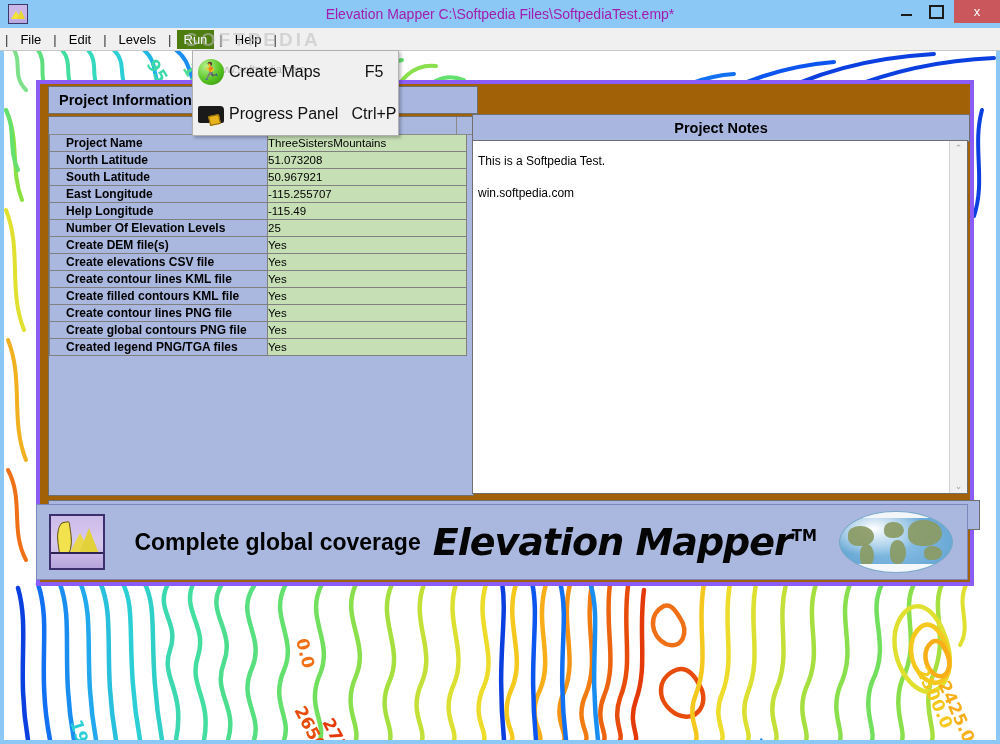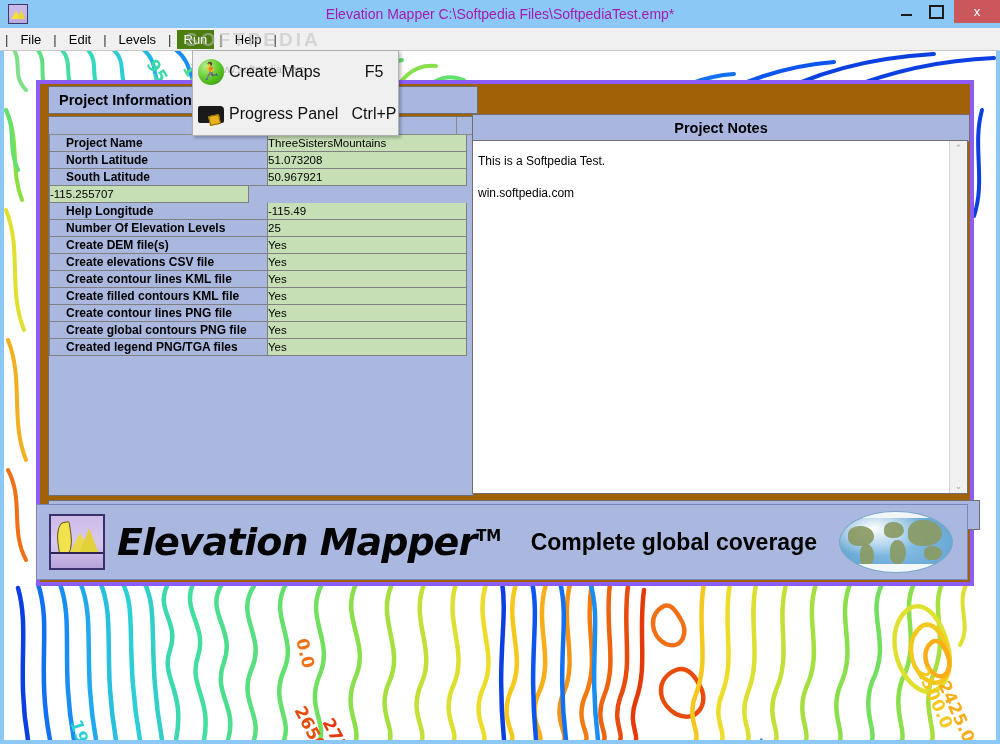--- a/index.html
+++ b/index.html
@@ -495,20 +495,21 @@
       </div>
       <div class="pi-row">
         <div class="pi-key">North Latitude</div>
         <div class="pi-val">51.073208</div>
       </div>
       <div class="pi-row">
         <div class="pi-key">South Latitude</div>
         <div class="pi-val">50.967921</div>
       </div>
       <div class="pi-row">
+        <div class="pi-key">East Longitude</div>
         <div class="pi-val">-115.255707</div>
       </div>
       <div class="pi-row">
         <div class="pi-key">Help Longitude</div>
         <div class="pi-val">-115.49</div>
       </div>
       <div class="pi-row">
         <div class="pi-key">Number Of Elevation Levels</div>
         <div class="pi-val">25</div>
       </div>
@@ -566,22 +567,22 @@
     </div>
   </div>
 
   <div id="banner">
     <div id="logo-icon">
       <span class="bolt"></span>
       <span class="mtn1"></span>
       <span class="mtn2"></span>
       <span class="base"></span>
     </div>
+    <div id="banner-tag">Complete global coverage</div>
     <div id="logo-word"><span>Elevation Mapper</span><span id="logo-tm">TM</span></div>
-    <div id="banner-tag">Complete global coverage</div>
     <div id="globe">
       <span class="ice-n"></span>
       <span class="land" style="left:8px;  top:14px; width:26px; height:20px;"></span>
       <span class="land" style="left:20px; top:32px; width:14px; height:22px;"></span>
       <span class="land" style="left:44px; top:10px; width:20px; height:16px;"></span>
       <span class="land" style="left:50px; top:28px; width:16px; height:24px;"></span>
       <span class="land" style="left:68px; top:8px;  width:34px; height:26px;"></span>
       <span class="land" style="left:84px; top:34px; width:18px; height:14px;"></span>
       <span class="ice-s"></span>
     </div>

